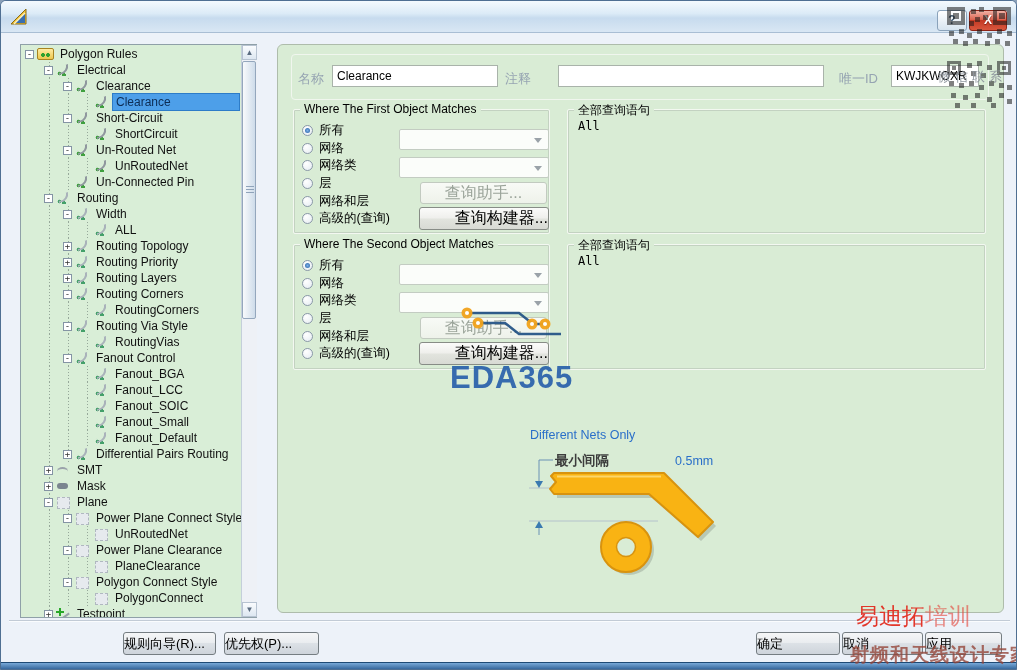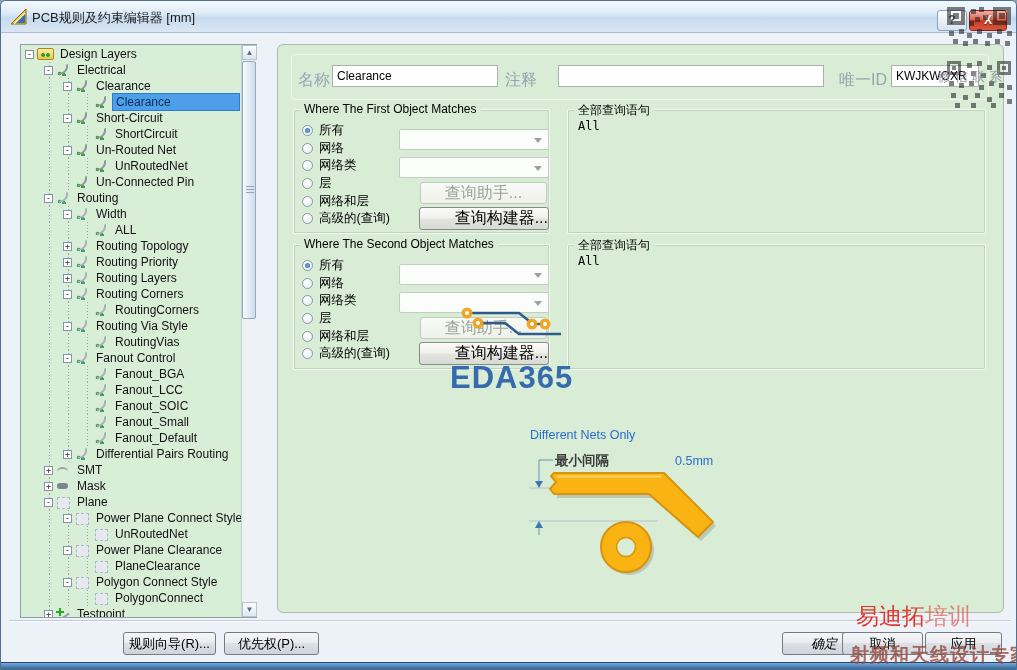--- a/index.html
+++ b/index.html
@@ -62,21 +62,21 @@
   .sbtn{position:absolute;left:0;width:15px;height:15px;box-sizing:border-box;border:1px solid #b7c3d1;
         background:linear-gradient(#fafcfe,#dde7f1);color:#5a6c80;font-size:8px;text-align:center;line-height:13px;}
   .sthumb{position:absolute;left:0px;top:16px;width:14px;height:258px;box-sizing:border-box;
         border:1px solid #94a7bd;border-radius:2px;background:linear-gradient(90deg,#f8fafc,#cedcea);}
   .grip{position:absolute;left:3px;top:50%;width:8px;height:7px;margin-top:-4px;
         background:repeating-linear-gradient(180deg,#8fa3ba 0 1px,rgba(0,0,0,0) 1px 3px);}
   
   .rpanel{left:276px;top:43px;width:727px;height:569px;background:#d9ecd5;
           border:1px solid #aebcab;border-radius:6px;box-sizing:border-box;}
   .namerow{left:290px;top:53px;width:696px;height:44px;border:1px solid #f0f6ee;border-radius:4px;}
-  .flabel{font-size:16px;color:#96a4b2;}
+  .flabel{font-size:13px;color:#96a4b2;}
   .tinput{box-sizing:border-box;border:1px solid #a9b3aa;background:#fff;font-size:12px;
           color:#000;padding:2px 4px;font-family:"Liberation Sans","DejaVu Sans",sans-serif;}
   .gb{border:1px solid #f3f8f1;box-shadow:0 0 0 1px #c3d2c1 inset;border-radius:2px;box-sizing:border-box;}
   .gbtitle{position:absolute;top:-8px;left:6px;background:#d9ecd5;padding:0 4px;font-size:12px;color:#000;}
   .ropt{display:flex;align-items:center;height:17.6px;font-size:12.5px;color:#000;cursor:default;}
   .radio{width:11px;height:11px;box-sizing:border-box;border:1px solid #8a98a8;border-radius:50%;
          background:radial-gradient(circle at 35% 30%,#fff,#e4ebf1);margin-right:6px;flex:none;}
   .radio.on::after{content:"";display:block;width:5px;height:5px;margin:2px;border-radius:50%;
          background:radial-gradient(#7fb0e4,#1f5ca6);}
   .combo{box-sizing:border-box;width:150px;height:21px;border:1px solid #c3ccc2;border-radius:2px;
@@ -84,21 +84,21 @@
   .combo .arr{position:absolute;right:6px;top:8px;width:0;height:0;border-left:4px solid rgba(0,0,0,0);
          border-right:4px solid rgba(0,0,0,0);border-top:5px solid #9aa2a8;}
   .qbtn{box-sizing:border-box;text-align:center;font-size:16px;border-radius:3px;line-height:20px;}
   .qdis{border:1px solid #c2cac0;background:linear-gradient(#f8faf6,#eef2ea);color:#9ba49a;}
   .qen{border:1px solid #878c86;background:linear-gradient(#fbfbfa,#efefec 48%,#e2e4de 52%,#d8dad4);color:#000;text-align:right;}
   .fqval{font-family:"DejaVu Sans Mono","Liberation Mono",monospace;font-size:12px;color:#000;}
   
   .sep{left:8px;top:619px;width:1001px;height:0;border-top:1px solid #c2cbd6;border-bottom:1px solid #fafcfe;}
   .fbtn{top:631px;height:23px;box-sizing:border-box;border:1px solid #757d82;border-radius:3px;
         background:linear-gradient(#f5f6f7,#eaedf0 45%,#dce1e6 50%,#ced4db);
-        font-size:13px;color:#000;text-align:center;line-height:21px;}
+        font-size:13px;color:#000;line-height:21px;}
   
   .wm{pointer-events:none;}
   .eda-text{left:449px;top:331px;font-size:31px;font-weight:bold;color:rgba(40,95,170,0.92);
             letter-spacing:1px;z-index:41;margin-top:28px;}
   .redwm1{left:855px;top:600px;font-size:23px;font-weight:normal;z-index:55;white-space:nowrap;}
   .redwm1 .a{color:rgba(226,44,32,0.95);} .redwm1 .b{color:rgba(228,70,58,0.62);}
   .redwm2{left:849px;top:641px;font-size:19px;font-weight:bold;color:rgba(148,66,54,0.78);
           letter-spacing:1px;z-index:55;white-space:nowrap;}
   .wechat{left:937px;top:67px;font-size:13px;color:rgba(140,148,156,0.95);letter-spacing:4px;z-index:44;}
 </style>
@@ -106,31 +106,30 @@
 <body>
 
 <div class="abs frame">
 
   <div class="abs titlebar">
     <svg class="abs appicon" viewBox="0 0 18 18">
       <polygon points="1,16 16,1 16,16" fill="#f2c335" stroke="#8a6a14" stroke-width="1"></polygon>
       <polygon points="5,15 15,5 15,15" fill="#3a6fb0"></polygon>
       <line x1="4" y1="16" x2="15" y2="5" stroke="#fdf2c0" stroke-width="1.5"></line>
     </svg>
-    <span class="abs apptitle">PCB规则及约束编辑器 [mm]</span>
     <div class="abs capbtn helpbtn">?</div>
     <div class="abs capbtn closebtn">X</div>
   </div>
 
   <div class="abs treebox">
     <div class="treelist">
         <div class="trow" style="padding-left: 4px;">
           <span class="exp">-</span>
           <span class="ticon ic-folder"></span>
-          <span class="tlabel">Design Layers</span>
+          <span class="tlabel">Polygon Rules</span>
         </div>
         <div class="trow" style="padding-left: 23px; background-image: repeating-linear-gradient(rgb(150, 168, 154) 0px, rgb(150, 168, 154) 1px, rgba(0, 0, 0, 0) 1px, rgba(0, 0, 0, 0) 3px); background-position: 28px 0px; background-size: 1px 16px; background-repeat: no-repeat;">
           <span class="exp">-</span>
           <span class="ticon ic-hook"></span>
           <span class="tlabel">Electrical</span>
         </div>
         <div class="trow" style="padding-left: 42px; background-image: repeating-linear-gradient(rgb(150, 168, 154) 0px, rgb(150, 168, 154) 1px, rgba(0, 0, 0, 0) 1px, rgba(0, 0, 0, 0) 3px), repeating-linear-gradient(rgb(150, 168, 154) 0px, rgb(150, 168, 154) 1px, rgba(0, 0, 0, 0) 1px, rgba(0, 0, 0, 0) 3px); background-position: 28px 0px, 47px 0px; background-size: 1px 16px, 1px 16px; background-repeat: no-repeat, no-repeat;">
           <span class="exp">-</span>
           <span class="ticon ic-hook"></span>
           <span class="tlabel">Clearance</span>
@@ -424,21 +423,21 @@
     <g>
       <circle cx="336" cy="169" r="25" fill="rgba(110,120,110,0.30)"></circle>
       <circle cx="333" cy="166" r="25" fill="#f9b313" stroke="#d8930f" stroke-width="2"></circle>
       <circle cx="333" cy="166" r="9.5" fill="#d9ecd5" stroke="#d8930f" stroke-width="1.5"></circle>
     </g>
   </svg>
 
   <div class="abs sep"></div>
   <div class="abs fbtn" style="left:122px;width:93px;">规则向导(R)...</div>
   <div class="abs fbtn" style="left:223px;width:95px;">优先权(P)...</div>
-  <div class="abs fbtn" style="left:781px;width:84px;font-style:italic;">确定</div>
+  <div class="abs fbtn" style="left:755px;width:84px;">确定</div>
   <div class="abs fbtn" style="left:841px;width:81px;">取消</div>
   <div class="abs fbtn" style="left:924px;width:77px;">应用</div>
 
   <div class="abs bottomstrip"></div>
 
   <svg class="abs wm" style="left:440px;top:298px;z-index:41;" width="150" height="40">
     <g stroke="#1c4d82" stroke-width="2.5" fill="none" opacity="0.9">
       <path d="M26,14 H78 L92,25 H104"></path>
       <path d="M37,24 H64 L78,35 H120"></path>
     </g>

